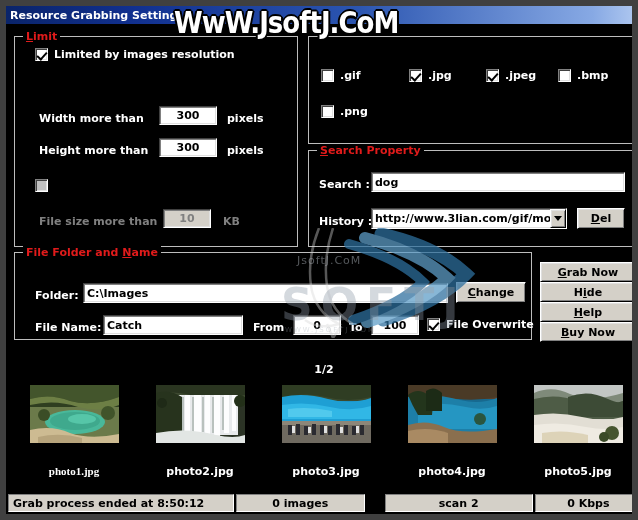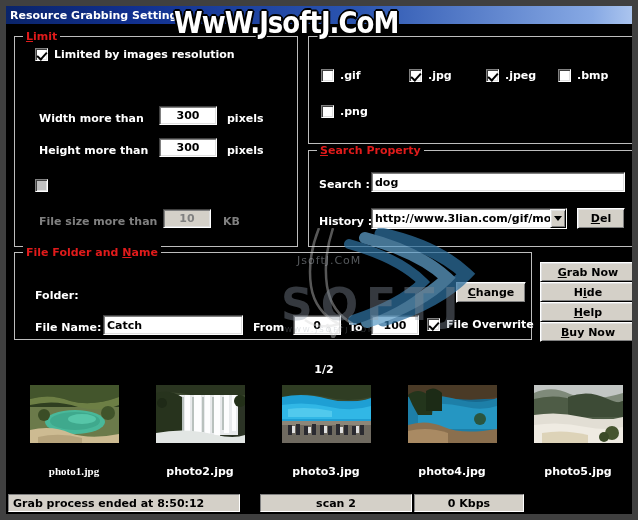--- a/index.html
+++ b/index.html
@@ -331,20 +331,23 @@
             <span class="tri"></span>
           </span>
       </div>
       <div class="btn" style="left:268px; top:57px; width:48px; height:21px;"><u>D</u>el</div>
     </div>
 
     <div class="group" style="left:8px; top:228px; width:518px; height:88px;">
       <span class="legend">File Folder and <u>N</u>ame</span>
 
       <span class="lbl" style="left:20px; top:36px;">Folder:</span>
+      <div class="tfield" style="left:68px; top:30px; width:365px; height:20px;">
+        <span>C:\Images</span>
+      </div>
       <div class="btn" style="left:441px; top:29px; width:70px; height:21px;"><u>C</u>hange</div>
 
       <span class="lbl" style="left:20px; top:68px;">File Name:</span>
       <div class="tfield" style="left:88px; top:62px; width:140px; height:20px;">
         <span>Catch</span>
       </div>
 
       <span class="lbl" style="left:238px; top:68px;">From</span>
       <div class="tfield center" style="left:278px; top:62px; width:48px; height:20px;">
         <span>0</span>
@@ -483,20 +486,21 @@
 
     <div class="btn disabled" style="left:138px; top:469px; width:90px; height:19px;">|&lt;&lt;  First</div>
     <div class="btn disabled" style="left:228px; top:469px; width:90px; height:19px;">‹ Previous</div>
     <div class="btn" style="left:318px; top:469px; width:90px; height:19px;">Next ›</div>
     <div class="btn" style="left:408px; top:469px; width:90px; height:19px;">Last  &gt;&gt;|</div>
 
   </div>
 
   <div class="statusbar">
     <div class="statuspanel p0">Grab process ended at 8:50:12</div>
+    <div class="statuspanel p1">0 images</div>
     <div class="statuspanel p2">scan 2</div>
     <div class="statuspanel p3">0 Kbps</div>
   </div>
 
   <div class="wm-top">WwW.JsoftJ.CoM</div>
 
   <div class="wm-center">
     <svg width="290" height="110" viewBox="0 0 290 110">
       <g opacity="0.82">
         <path d="M120 6 Q175 18 205 46 Q178 74 122 92" fill="none" stroke="#2e6f9e" stroke-width="13" stroke-linecap="round"></path>

